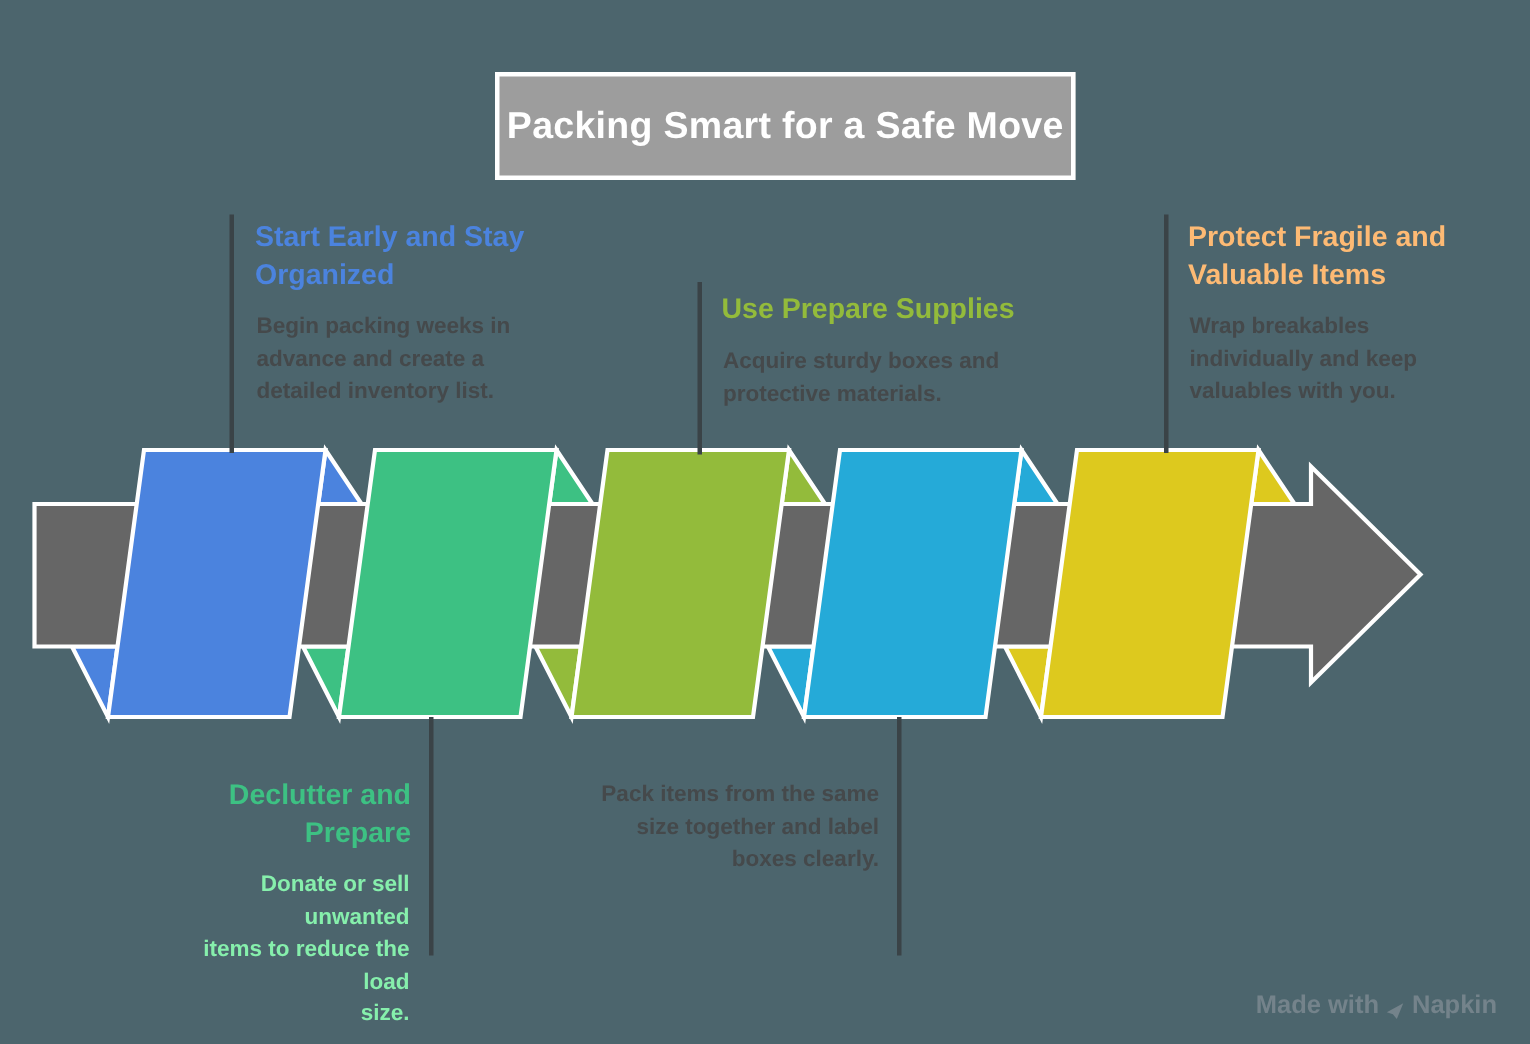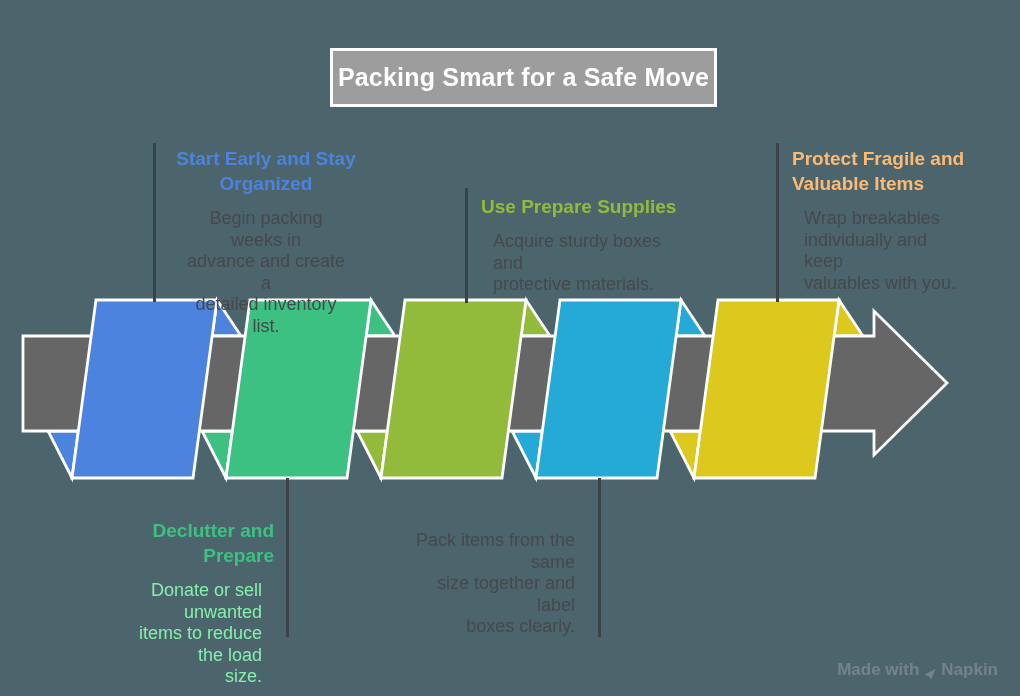--- a/index.html
+++ b/index.html
@@ -1,36 +1,36 @@
 <!DOCTYPE html>
 <html><head>
 <meta charset="utf-8">
 <style>
   html,body{margin:0;padding:0;}
   .stage{
     position:relative;width:1020px;height:696px;overflow:hidden;
     font-family:"Liberation Sans",sans-serif;
   }
   .title-box{
-    position:absolute;left:330px;top:48px;width:387px;height:59px;
+    position:absolute;left:330px;top:48px;width:387px;height:72px;
     border:3px solid #fff;box-sizing:border-box;
     display:flex;align-items:center;justify-content:center;
   }
   .title-box span{font-size:25px;font-weight:bold;letter-spacing:.2px;}
   .diagram-svg{position:absolute;left:0;top:0;}
   .connector{position:absolute;width:3px;}
   .c0{left:153px;top:143px;height:159px;}
   .c1{left:286px;top:478px;height:159px;}
   .c2{left:465px;top:188px;height:115px;}
   .c3{left:598px;top:478px;height:159px;}
   .c4{left:776px;top:143px;height:159px;}
   .block{position:absolute;}
   .block .heading{font-size:19px;line-height:25px;font-weight:bold;white-space:pre-line;margin:0 0 11px 0;}
-  .block .desc{font-size:18px;line-height:21.5px;font-weight:normal;white-space:pre-line;margin:12px;}
-  .b0{left:170px;top:146px;width:192px;text-align:center;}
+  .block .desc{font-size:15px;line-height:21.5px;font-weight:bold;white-space:pre-line;margin:1px;}
+  .b0{left:170px;top:146px;width:192px;text-align:left;}
   .b1{left:100px;top:518px;width:174px;text-align:right;}
   .b2{left:481px;top:194px;width:210px;text-align:left;}
   .b3{left:398px;top:518px;width:189px;text-align:right;}
   .b4{left:792px;top:146px;width:186px;text-align:left;}
   .footer{
     position:absolute;right:22px;bottom:16px;
     display:flex;align-items:flex-end;gap:5px;
     font-size:17px;font-weight:bold;cursor:pointer;
   }
   .footer svg{display:block;}

